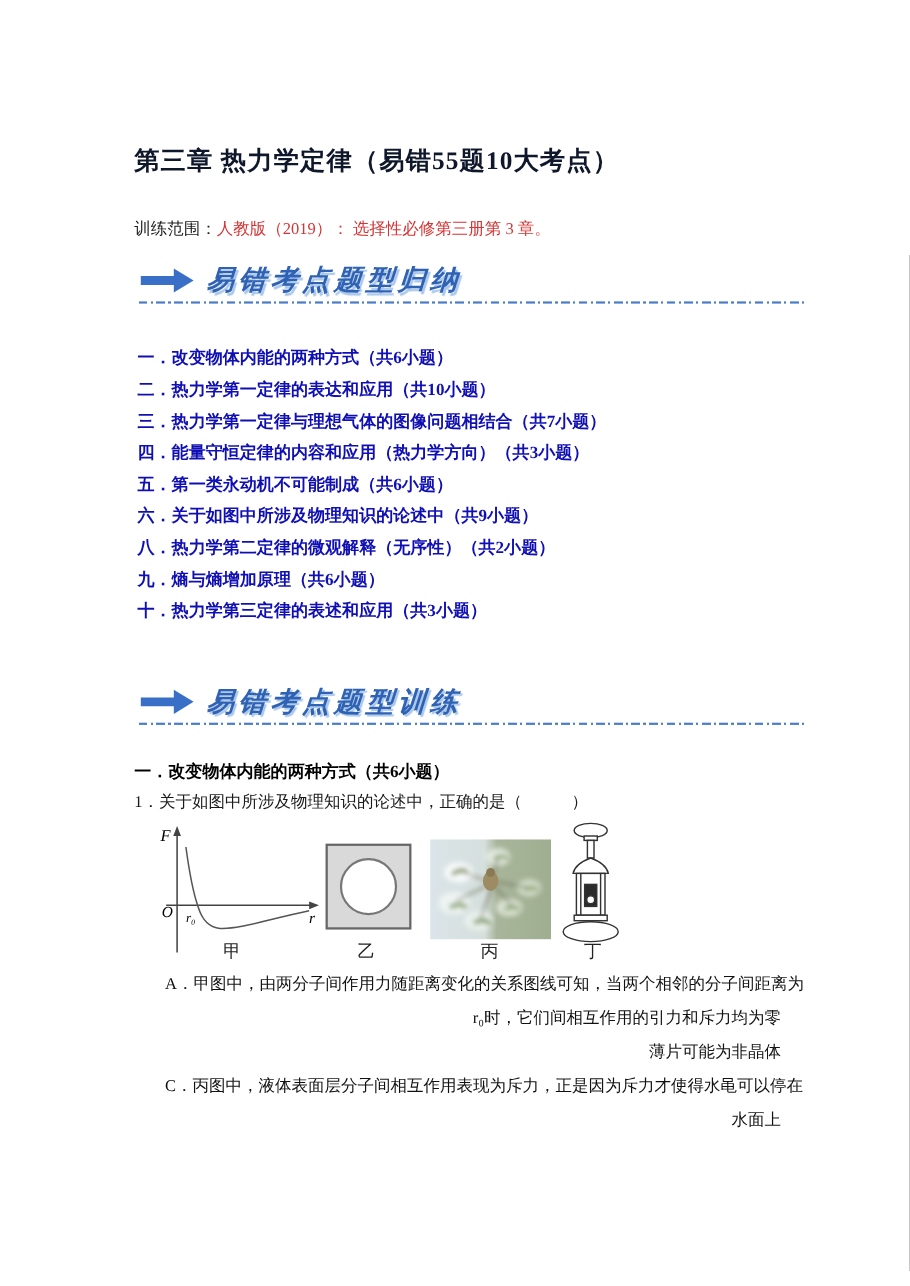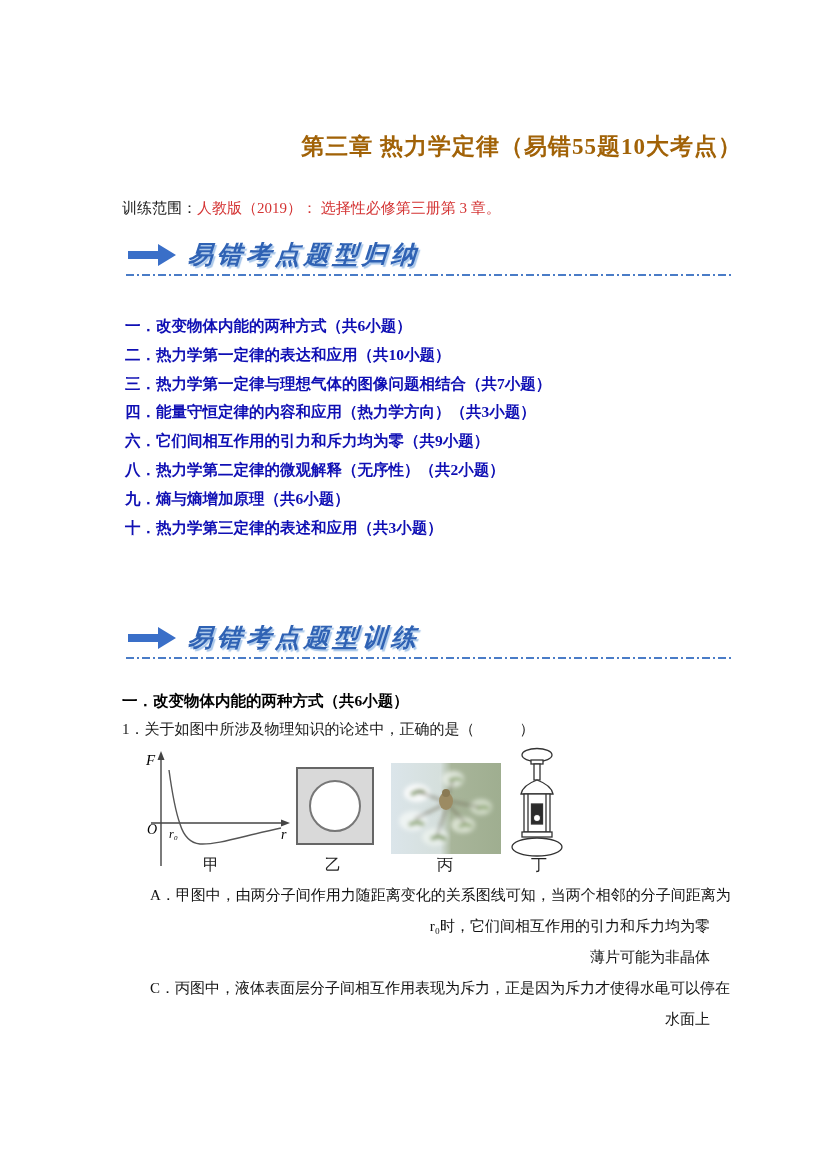--- a/index.html
+++ b/index.html
@@ -8,22 +8,22 @@
     width:827px;height:1169px;
     margin:0 auto;
     background:#ffffff;
     font-family:"Liberation Serif","DejaVu Serif",serif;
     color:#1a1a1a;
     overflow:hidden;
   }
   
   .doc-title{
     position:absolute;top:116px;left:122px;width:620px;
-    text-align:right;
-    font-size:23px;font-weight:bold;color:#a16207;
+    text-align:left;
+    font-size:23px;font-weight:bold;color:#0f172a;
     letter-spacing:1px;
   }
   
   .scope-line{
     position:absolute;top:184px;left:122px;width:600px;
     font-size:15px;
   }
   .scope-line .red{color:#d43434;}
   
   .banner{position:absolute;left:126px;width:602px;height:38px;}
@@ -105,21 +105,22 @@
       <span class="banner-text">易错考点题型归纳</span>
     </div>
     <div class="dashline"></div>
   </div>
 
   <div class="toc">
     <div class="toc-item">一．改变物体内能的两种方式（共6小题）</div>
     <div class="toc-item">二．热力学第一定律的表达和应用（共10小题）</div>
     <div class="toc-item">三．热力学第一定律与理想气体的图像问题相结合（共7小题）</div>
     <div class="toc-item">四．能量守恒定律的内容和应用（热力学方向）（共3小题）</div>
-    <div class="toc-item">六．它们间相互作用的引力和斥力均为零（共9小题）</div>
+    <div class="toc-item">五．第一类永动机不可能制成（共6小题）</div>
+    <div class="toc-item">六．关于如图中所涉及物理知识的论述中（共9小题）</div>
     <div class="toc-item">八．热力学第二定律的微观解释（无序性）（共2小题）</div>
     <div class="toc-item">九．熵与熵增加原理（共6小题）</div>
     <div class="toc-item">十．热力学第三定律的表述和应用（共3小题）</div>
   </div>
 
   <div class="banner" style="top:621px;">
     <div class="banner-row">
       <span class="block-arrow">
         <svg width="52" height="26" viewBox="0 0 52 26">
           <path d="M2 9 h30 v-7 l18 11 -18 11 v-7 h-30 z" fill="#3a6fc8"></path>

